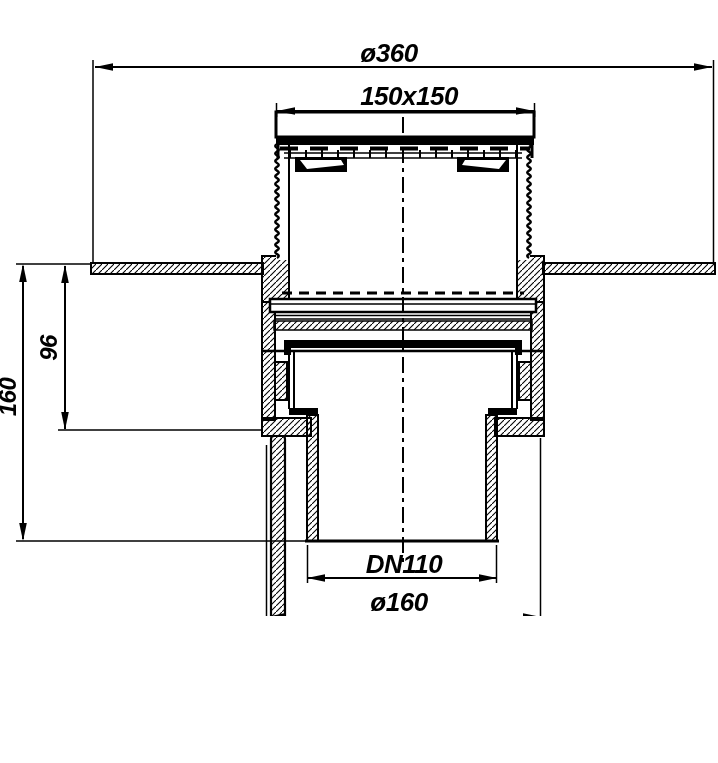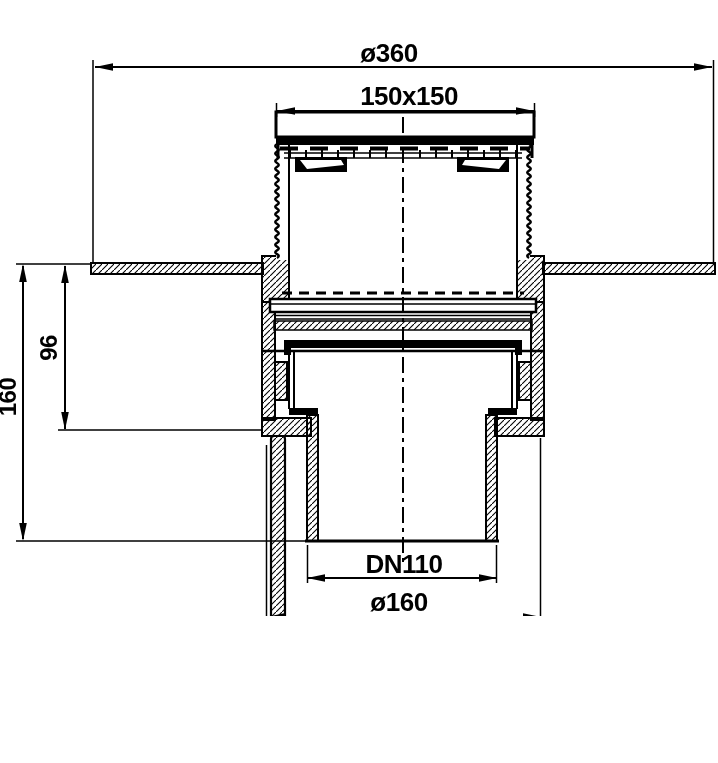--- a/index.html
+++ b/index.html
@@ -1,16 +1,16 @@
 <!DOCTYPE html>
 <html><head>
 <meta charset="utf-8">
 <style>
   html,body{margin:0;padding:0;background:#ffffff;}
-  .stage{position:relative;width:718px;height:616px;background:#ffffff;overflow:hidden;}
+  .stage{position:relative;width:718px;height:616px;background:#ffffff;overflow:hidden;font-style:italic;}
   svg text{font-family:"Liberation Sans", sans-serif;font-weight:bold;fill:#000;letter-spacing:-0.5px;}
   .dimtext{font-size:26px;}
   .dimtext-rot{font-size:24px;}
 </style>
 </head>
 <body>
 
 <div class="stage">
 <svg width="718" height="763" viewBox="0 0 718 763">
   <defs>

